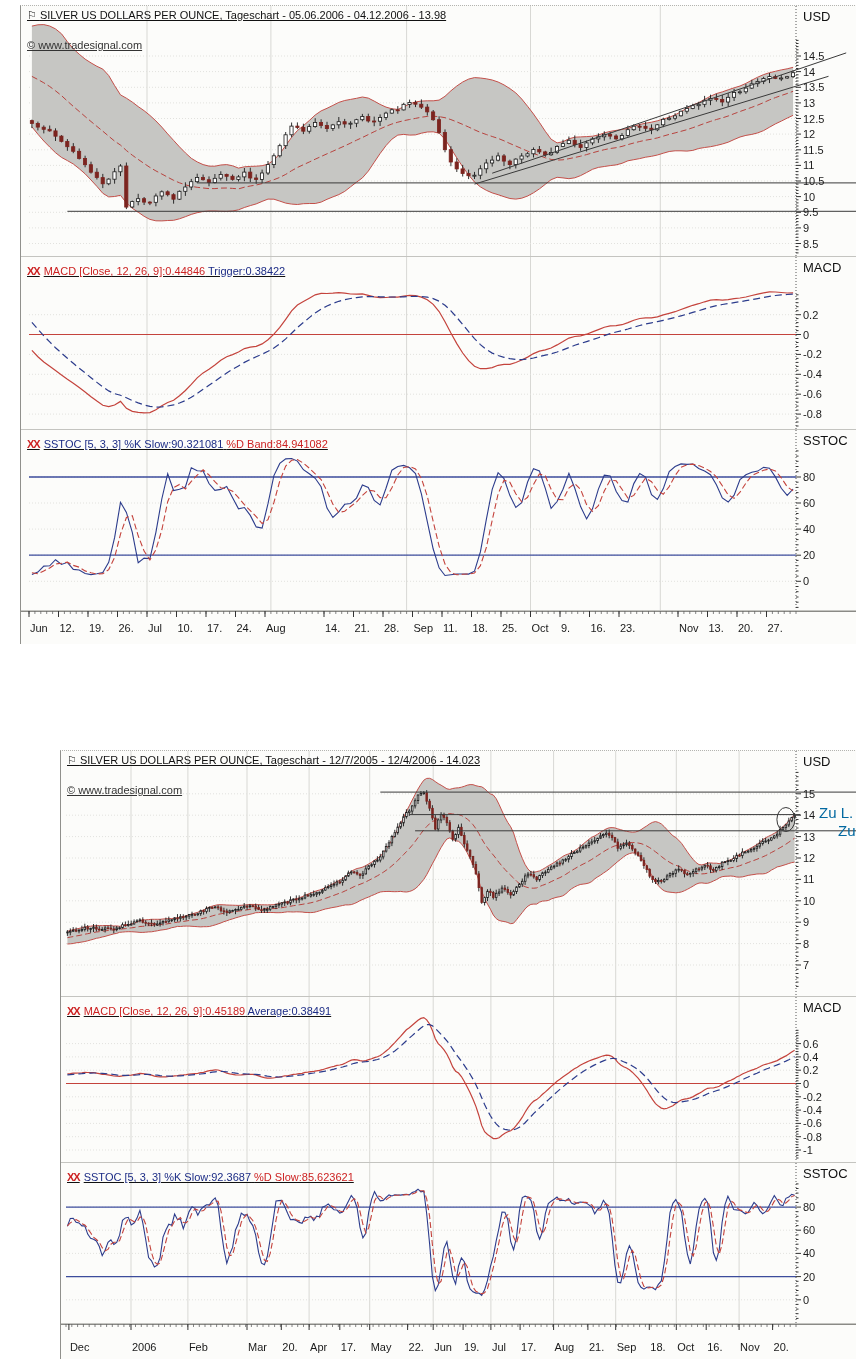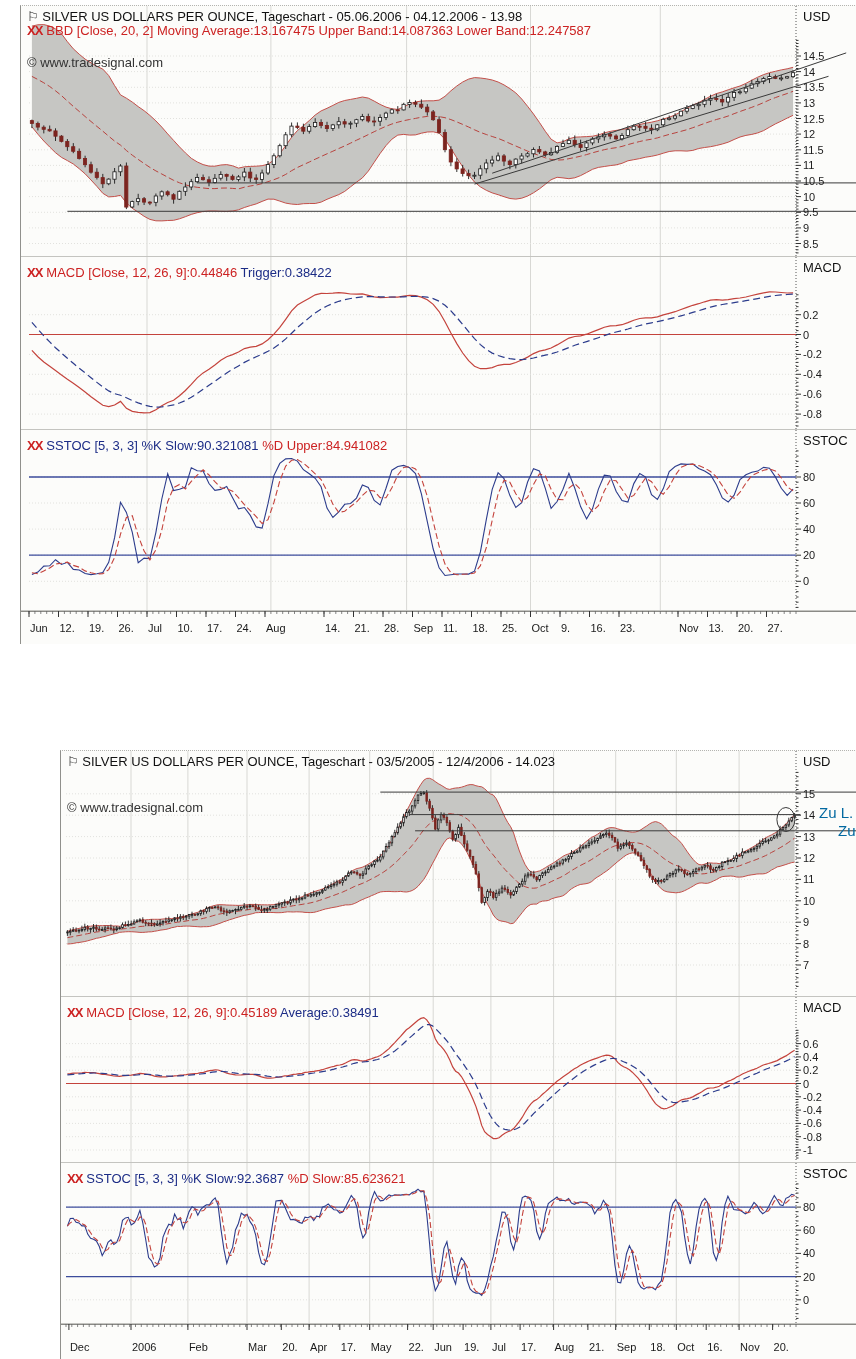--- a/index.html
+++ b/index.html
@@ -2,25 +2,25 @@
 <html><head>
 <meta charset="utf-8">
 <style>
   html,body{margin:0;padding:0;}
   body{width:856px;height:1359px;position:relative;background:#ffffff;
        font-family:"Liberation Sans",sans-serif;overflow:hidden;}
   .chart{position:absolute;border-left:1px solid #90908c;border-top:1px dotted #b4b4b0;background:#fcfcfa;}
   .panel{position:relative;border-bottom:1px solid #c4c4c0;overflow:hidden;}
   .panel.xaxis{border-bottom:none;}
   .mount{position:absolute;inset:0;}
-  .hdr{position:absolute;left:6px;white-space:nowrap;font-size:13px;color:#111;z-index:5;}
+  .hdr{position:absolute;left:6px;white-space:nowrap;font-size:11px;color:#111;z-index:5;text-decoration:underline;}
   .t1{top:3px;} .t2{top:17px;} .t3{top:33px;}
   .mh{top:8px;text-align:center;}
   .xx{color:#cc2222;font-weight:bold;letter-spacing:-1px;margin-right:4px;}
-  .red{color:#cc2222;} .navy{color:#1c2c86;} .copy{color:#333;margin-top:16px;}
+  .red{color:#cc2222;} .navy{color:#1c2c86;} .copy{color:#333;}
   .plabel{position:absolute;top:3px;font-size:13px;color:#111;z-index:5;}
   #c0 .plabel{left:782px;} #c1 .plabel{left:742px;}
   .zu{position:absolute;font-size:15px;color:#0369a1;z-index:6;white-space:nowrap;}
   svg{display:block;}
 </style>
 </head>
 <body>
 
 <section class="chart" id="c0" style="left:20px;top:5px;width:836px;">
   <div class="panel" style="height:250px;">
@@ -393,23 +393,20 @@
           <text x="782" y="179.0" font-size="11" fill="#1a1a1a" font-family="Liberation Sans,sans-serif">10.5</text>
           <text x="782" y="194.6" font-size="11" fill="#1a1a1a" font-family="Liberation Sans,sans-serif">10</text>
           <text x="782" y="210.3" font-size="11" fill="#1a1a1a" font-family="Liberation Sans,sans-serif">9.5</text>
           <text x="782" y="225.9" font-size="11" fill="#1a1a1a" font-family="Liberation Sans,sans-serif">9</text>
           <text x="782" y="241.5" font-size="11" fill="#1a1a1a" font-family="Liberation Sans,sans-serif">8.5</text>
         </svg>
       </div>
     <div class="hdr t1">
       <span>⚐ </span><span>SILVER US DOLLARS PER OUNCE, Tageschart - 05.06.2006 - 04.12.2006 - 13.98</span>
     </div>
-    <div class="hdr t2">
-      <span class="xx">XX</span><span class="red">BBD [Close, 20, 2] Moving Average:13.167475 Upper Band:14.087363 Lower Band:12.247587</span>
-    </div>
     <div class="hdr t3 copy">© www.tradesignal.com</div>
     <div class="plabel">USD</div>
   </div>
   <div class="panel" style="height:172px;">
     <div class="mount" id="c0-macd">
         <svg width="836" height="172" xmlns="http://www.w3.org/2000/svg">
           <line x1="126.0" y1="0" x2="126.0" y2="172" stroke="#d8d8d4" stroke-width="1"></line>
           <line x1="249.9" y1="0" x2="249.9" y2="172" stroke="#d8d8d4" stroke-width="1"></line>
           <line x1="385.6" y1="0" x2="385.6" y2="172" stroke="#d8d8d4" stroke-width="1"></line>
           <line x1="509.5" y1="0" x2="509.5" y2="172" stroke="#d8d8d4" stroke-width="1"></line>
@@ -523,21 +520,21 @@
           <line x1="775" y1="20.9" x2="777.5" y2="20.9" stroke="#333" stroke-width="1"></line>
           <text x="782" y="51.0" font-size="11" fill="#1a1a1a" font-family="Liberation Sans,sans-serif">80</text>
           <text x="782" y="77.0" font-size="11" fill="#1a1a1a" font-family="Liberation Sans,sans-serif">60</text>
           <text x="782" y="103.1" font-size="11" fill="#1a1a1a" font-family="Liberation Sans,sans-serif">40</text>
           <text x="782" y="129.2" font-size="11" fill="#1a1a1a" font-family="Liberation Sans,sans-serif">20</text>
           <text x="782" y="155.3" font-size="11" fill="#1a1a1a" font-family="Liberation Sans,sans-serif">0</text>
         </svg>
       </div>
     <div class="hdr mh">
       <span class="xx">XX</span><span class="navy">SSTOC [5, 3, 3] %K Slow:90.321081</span>
-      <span class="red">%D Upper:84.941082</span>
+      <span class="red">%D Band:84.941082</span>
     </div>
     <div class="plabel">SSTOC</div>
   </div>
   <div class="panel xaxis" style="height:33px;">
     <div class="mount" id="c0-xaxis">
         <svg width="836" height="33" xmlns="http://www.w3.org/2000/svg">
           <line x1="0" y1="0.5" x2="836" y2="0.5" stroke="#8a8a86" stroke-width="1"></line>
           <line x1="8.0" y1="0" x2="8.0" y2="3" stroke="#666" stroke-width="0.8"></line>
           <line x1="13.9" y1="0" x2="13.9" y2="3" stroke="#666" stroke-width="0.8"></line>
           <line x1="19.8" y1="0" x2="19.8" y2="3" stroke="#666" stroke-width="0.8"></line>
@@ -1315,21 +1312,21 @@
           <text x="742" y="89.6" font-size="11" fill="#1a1a1a" font-family="Liberation Sans,sans-serif">13</text>
           <text x="742" y="111.0" font-size="11" fill="#1a1a1a" font-family="Liberation Sans,sans-serif">12</text>
           <text x="742" y="132.4" font-size="11" fill="#1a1a1a" font-family="Liberation Sans,sans-serif">11</text>
           <text x="742" y="153.8" font-size="11" fill="#1a1a1a" font-family="Liberation Sans,sans-serif">10</text>
           <text x="742" y="175.2" font-size="11" fill="#1a1a1a" font-family="Liberation Sans,sans-serif">9</text>
           <text x="742" y="196.6" font-size="11" fill="#1a1a1a" font-family="Liberation Sans,sans-serif">8</text>
           <text x="742" y="218.0" font-size="11" fill="#1a1a1a" font-family="Liberation Sans,sans-serif">7</text>
         </svg>
       </div>
     <div class="hdr t1">
-      <span>⚐ </span><span>SILVER US DOLLARS PER OUNCE, Tageschart - 03/5/2005 - 12/4/2006 - 14.023</span>
+      <span>⚐ </span><span>SILVER US DOLLARS PER OUNCE, Tageschart - 12/7/2005 - 12/4/2006 - 14.023</span>
     </div>
     <div class="hdr t3 copy">© www.tradesignal.com</div>
     <div class="plabel">USD</div>
     <div class="zu" style="left:758px;top:53px;">Zu L.</div>
     <div class="zu" style="left:760px;top:71px;margin-left:17px;">Zu S.</div>
   </div>
   <div class="panel" style="height:165px;">
     <div class="mount" id="c1-macd">
         <svg width="796" height="165" xmlns="http://www.w3.org/2000/svg">
           <line x1="70.0" y1="0" x2="70.0" y2="165" stroke="#d8d8d4" stroke-width="1"></line>

